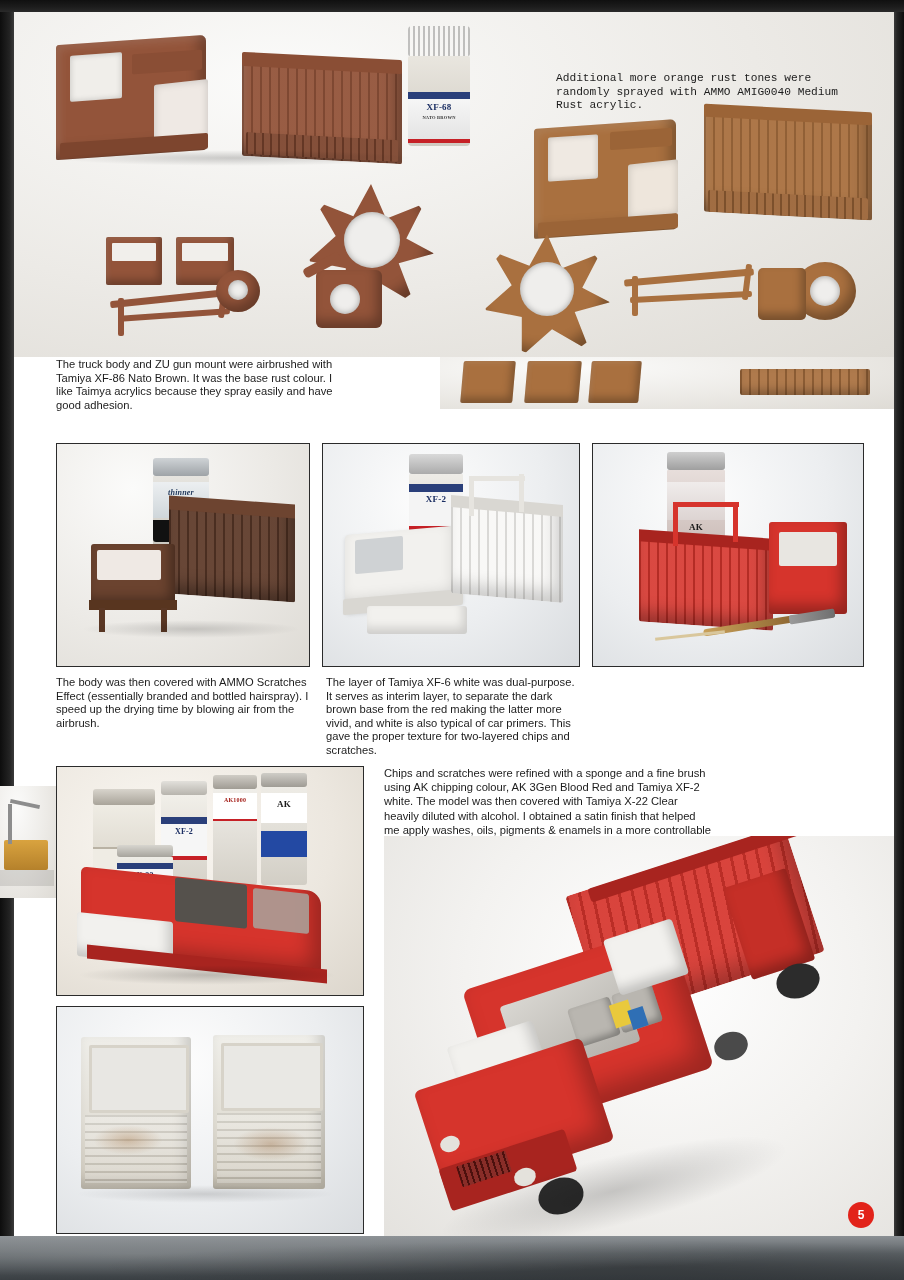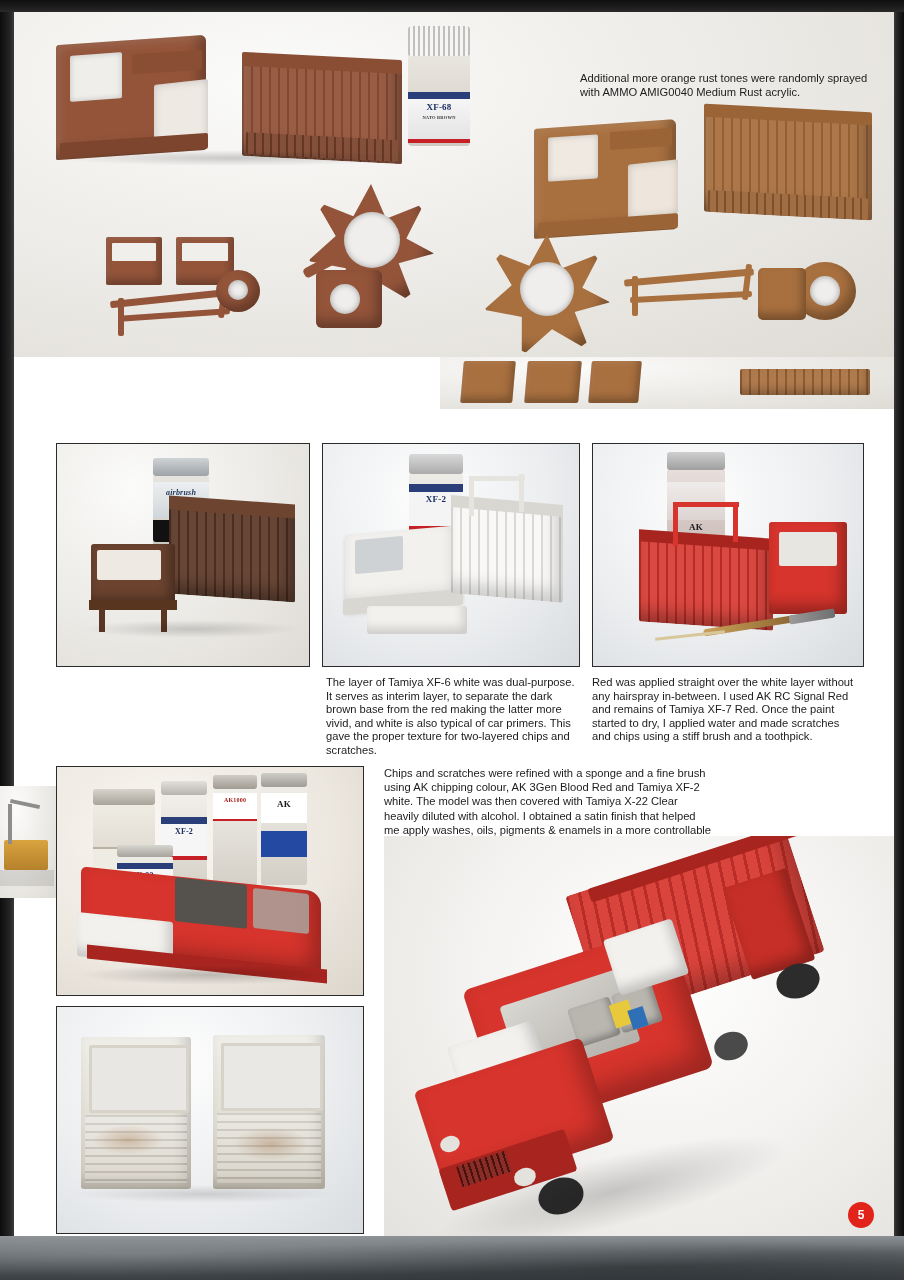--- a/index.html
+++ b/index.html
@@ -222,31 +222,32 @@
 
   <div class="bottle" style="left:408px; top:26px; width:62px; height:120px;">
     <div class="cap" style="height:30px; background:linear-gradient(180deg,#8a6a4a,#6d5136); border-radius:4px 4px 2px 2px;
          background-image:repeating-linear-gradient(90deg, rgba(0,0,0,.22) 0 2px, rgba(255,255,255,.12) 2px 5px);"></div>
     <div class="jar" style="top:30px; height:90px; background:linear-gradient(180deg,#e9e6df,#cfcac1); border-radius:2px 2px 4px 4px;"></div>
     <div class="label" style="top:66px; height:40px; background:linear-gradient(180deg,#f6f6f6,#e4e4e4); border-top:7px solid #2a3f7a; border-bottom:4px solid #c62026;"></div>
     <div class="lbl-txt" style="top:76px; font-size:9px; color:#1c2f63;">XF-68</div>
     <div class="lbl-txt" style="top:89px; font-size:4.5px; color:#333;">NATO BROWN</div>
   </div>
 
-  <div class="caption" style="left:580px; top:72px; width:300px;">Additional more orange rust tones were randomly sprayed with AMMO AMIG0040 Medium Rust acrylic.</div>
-
+  <div class="caption" style="left:556px; top:72px; width:300px;font-family:Liberation Mono, monospace;">Additional more orange rust tones were randomly sprayed with AMMO AMIG0040 Medium Rust acrylic.</div>
+
+  <div class="caption" style="left:56px; top:358px; width:286px;">The truck body and ZU gun mount were airbrushed with Tamiya XF-86 Nato Brown. It was the base rust colour. I like Taimya acrylics because they spray easily and have good adhesion.</div>
 
   <div class="photo framed" style="left:56px; top:443px; width:252px; height:222px;">
     <div class="bgwall"></div>
 
     <div class="bottle" style="left:96px; top:14px; width:56px; height:96px;">
       <div class="cap" style="height:18px; background:linear-gradient(180deg,#cfd3d6,#9ea3a7); border-radius:3px;"></div>
       <div class="jar" style="top:18px; height:78px; background:linear-gradient(180deg,#e6e4df,#c8c5bd);"></div>
       <div class="label" style="top:24px; height:36px; background:linear-gradient(180deg,#eceff1,#cfd6da);"></div>
-      <div class="lbl-txt" style="top:30px; font-size:8px; color:#22395c; font-style:italic;">airbrush</div>
+      <div class="lbl-txt" style="top:30px; font-size:8px; color:#22395c; font-style:italic;">thinner</div>
       <div class="label" style="top:62px; height:22px; background:#111; border-radius:0 0 3px 3px;"></div>
       <div class="lbl-txt" style="top:66px; font-size:9px; color:#f2c200;">mig</div>
     </div>
 
     <div class="shape" style="left:112px; top:62px; width:126px; height:92px; background:#5f3b2a; border-radius:2px;
          background-image:repeating-linear-gradient(90deg, rgba(0,0,0,.22) 0 2px, rgba(255,255,255,.06) 2px 9px);
          box-shadow:inset -6px -9px 16px rgba(0,0,0,.35); transform:skewY(4deg);"></div>
     <div class="shape" style="left:112px; top:56px; width:126px; height:14px; background:#6d4430; transform:skewY(4deg);"></div>
 
     <div class="shape" style="left:34px; top:100px; width:84px; height:62px; background:#6b432f; border-radius:3px;
@@ -307,22 +308,22 @@
     <div class="shape red" style="left:80px; top:62px; width:5px; height:40px;"></div>
     <div class="shape red" style="left:140px; top:58px; width:5px; height:40px;"></div>
     <div class="shape red" style="left:80px; top:58px; width:66px; height:5px;"></div>
 
     <div class="shape" style="left:110px; top:178px; width:96px; height:7px; background:linear-gradient(90deg,#c9a15a,#8a6430); border-radius:3px; transform:rotate(-9deg);"></div>
     <div class="shape" style="left:196px; top:168px; width:46px; height:9px; background:linear-gradient(90deg,#9a9a9a,#6f6f6f); border-radius:2px; transform:rotate(-9deg);"></div>
 
     <div class="shape" style="left:62px; top:190px; width:70px; height:3px; background:#d9c79c; transform:rotate(-6deg);"></div>
   </div>
 
+  <div class="caption" style="left:56px; top:676px; width:262px;">The body was then covered with AMMO Scratches Effect (essentially branded and bottled hairspray). I speed up the drying time by blowing air from the airbrush.</div>
   <div class="caption" style="left:326px; top:676px; width:254px;">The layer of Tamiya XF-6 white was dual-purpose. It serves as interim layer, to separate the dark brown base from the red  making the latter more vivid, and white is also typical of car primers. This gave the proper texture for two-layered chips and scratches.</div>
-  <div class="caption" style="left:592px; top:676px; width:268px;">Red was applied straight over the white layer without any hairspray in-between. I used AK RC Signal Red and remains of Tamiya XF-7 Red. Once the paint started to dry, I applied water and made scratches and chips using a stiff brush and a toothpick.</div>
 
   <div class="photo framed" style="left:56px; top:766px; width:306px; height:228px;">
     <div class="bgwall warm"></div>
 
     <div class="bottle" style="left:36px; top:22px; width:62px; height:96px;">
       <div class="cap" style="height:16px; background:linear-gradient(180deg,#d8d4cc,#a9a49a); border-radius:3px;"></div>
       <div class="jar" style="top:16px; height:80px; background:linear-gradient(180deg,#efece4,#d5d0c5);"></div>
       <div class="label" style="top:58px; height:26px; background:#efece4; border-top:2px solid #b9b2a4;"></div>
     </div>
     <div class="bottle" style="left:104px; top:14px; width:46px; height:104px;">

